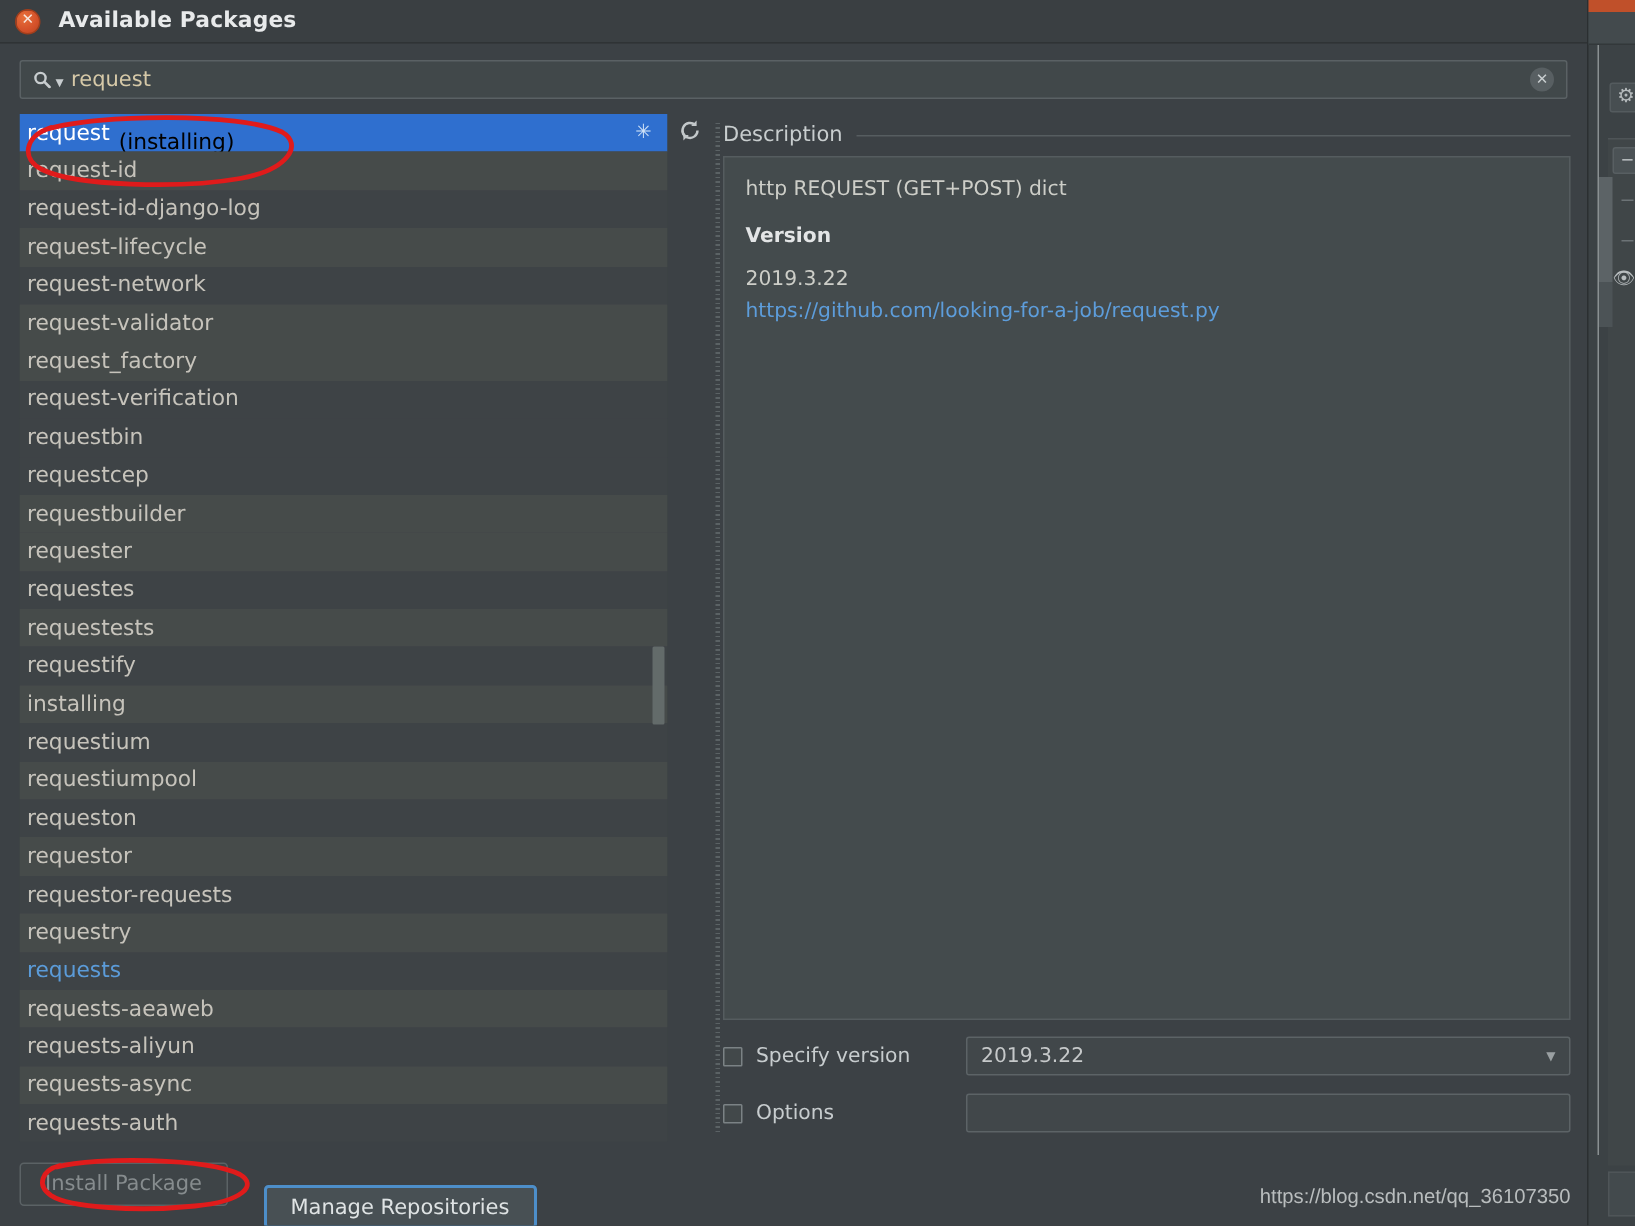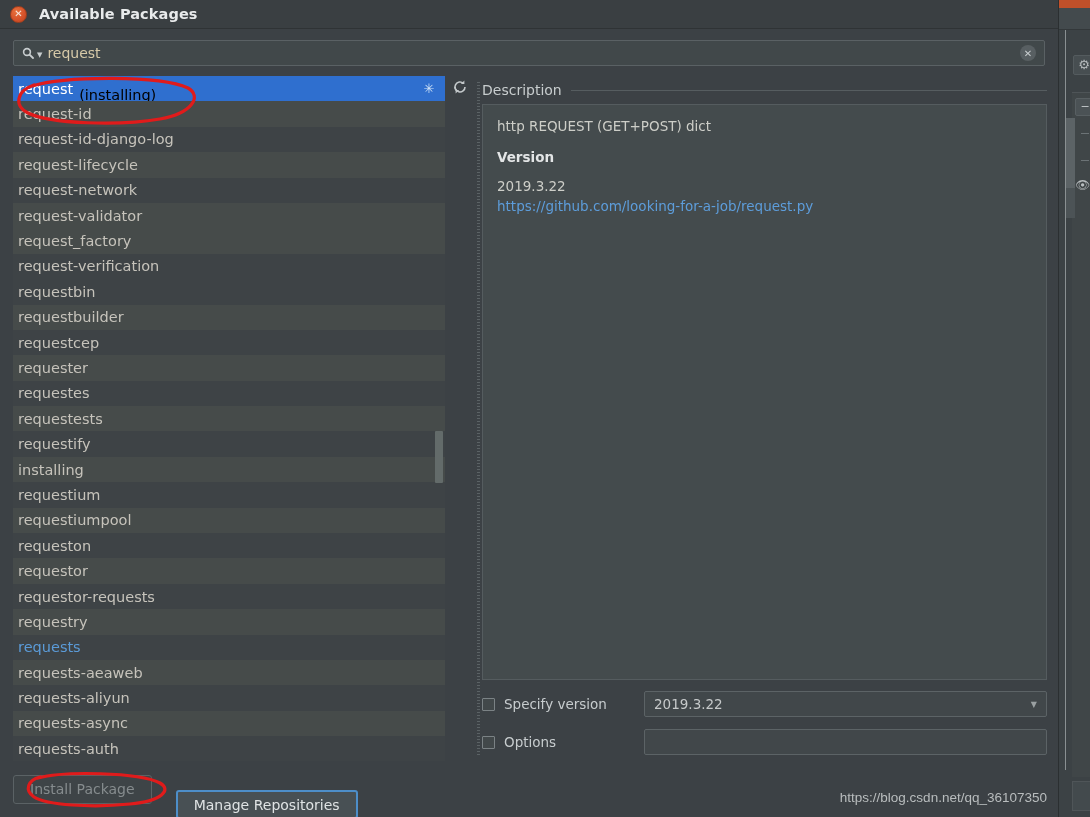--- a/index.html
+++ b/index.html
@@ -479,25 +479,25 @@
             </div>
             <div class="pkg-row even">
               <span>request_factory</span>
             </div>
             <div class="pkg-row odd">
               <span>request-verification</span>
             </div>
             <div class="pkg-row odd">
               <span>requestbin</span>
             </div>
+            <div class="pkg-row odd">
+              <span>requestcep</span>
+            </div>
             <div class="pkg-row even">
               <span>requestbuilder</span>
-            </div>
-            <div class="pkg-row odd">
-              <span>requestcep</span>
             </div>
             <div class="pkg-row even">
               <span>requester</span>
             </div>
             <div class="pkg-row odd">
               <span>requestes</span>
             </div>
             <div class="pkg-row even">
               <span>requestests</span>
             </div>

